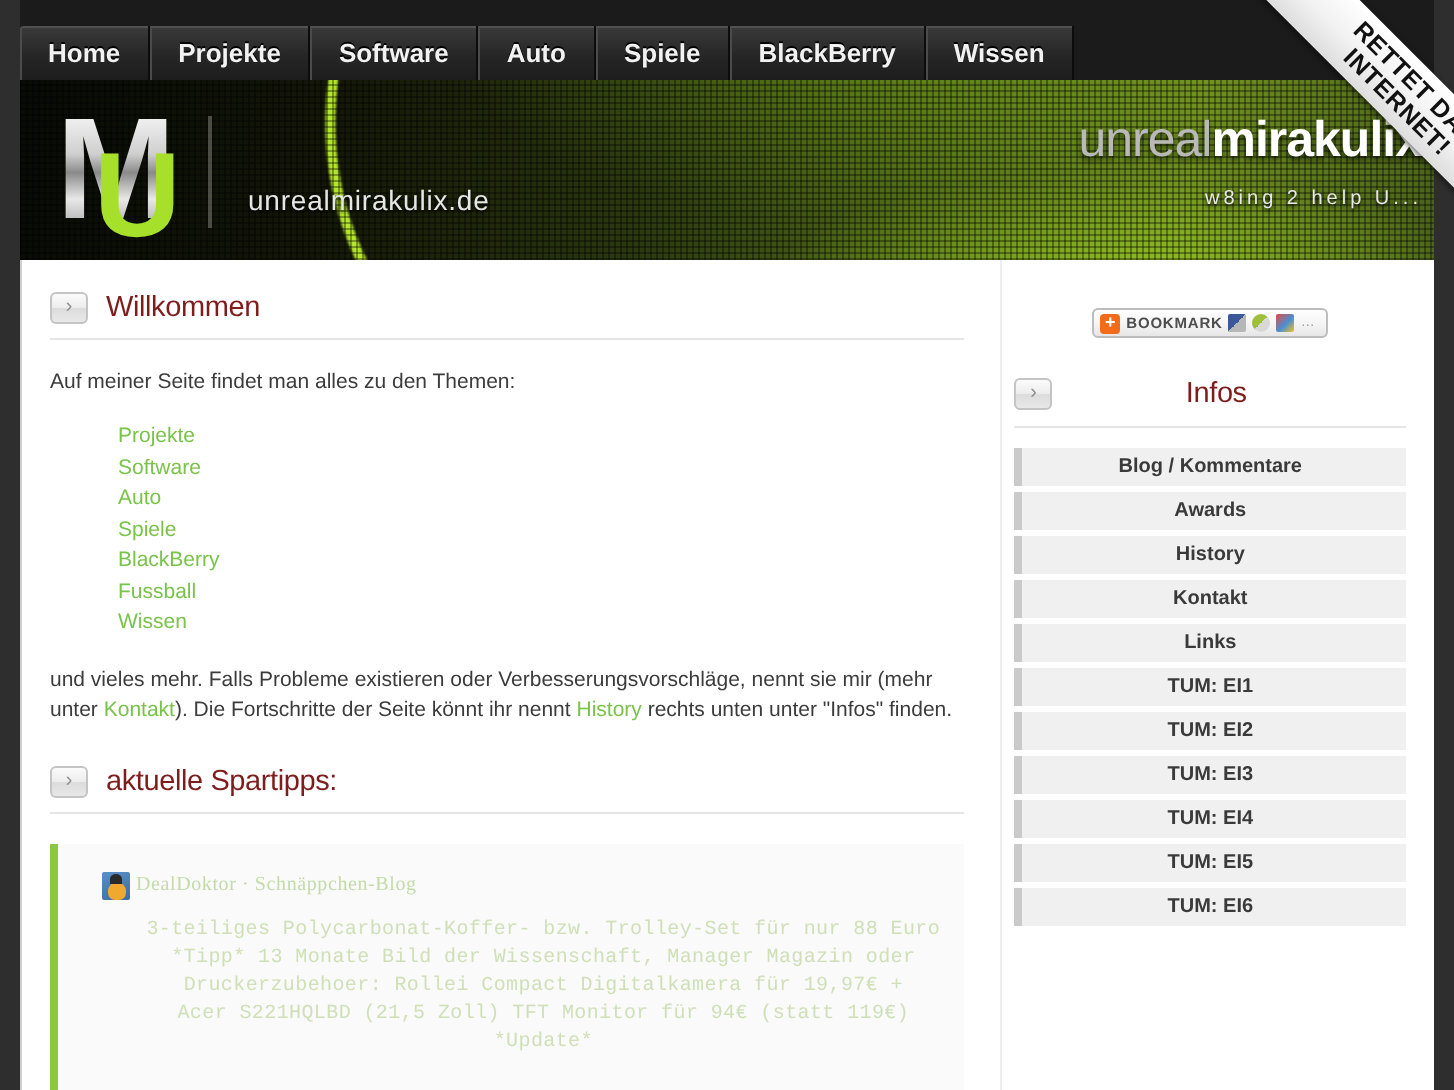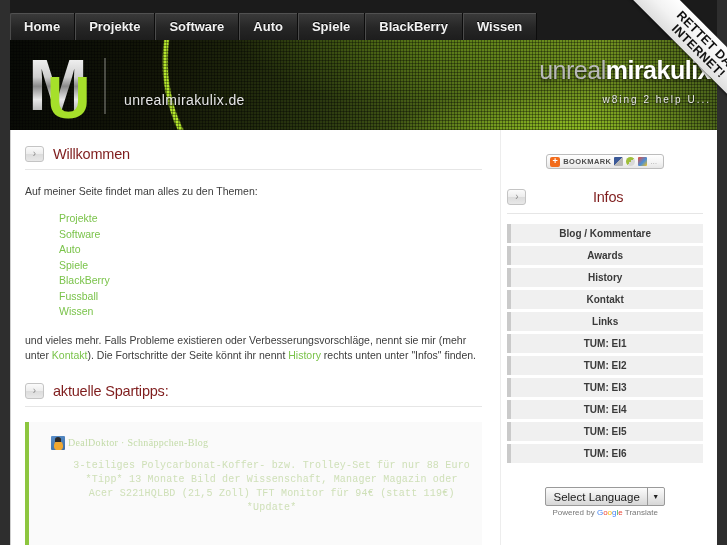--- a/index.html
+++ b/index.html
@@ -556,20 +556,21 @@
         </div>
 
         <div id="feed-box">
           <div class="feed-title-row">
             <div class="feed-avatar"></div>
             <div class="feed-title">DealDoktor · Schnäppchen-Blog</div>
           </div>
           <ul class="feed-items">
             <li>3-teiliges Polycarbonat-Koffer- bzw. Trolley-Set für nur 88 Euro</li>
             <li>*Tipp* 13 Monate Bild der Wissenschaft, Manager Magazin oder</li>
+            <li>Druckerzubehoer: Rollei Compact Digitalkamera für 19,97€ +</li>
             <li>Acer S221HQLBD (21,5 Zoll) TFT Monitor für 94€ (statt 119€)</li>
             <li>*Update*</li>
 
           </ul>
         </div>
 
       </div>
 
       <div id="side-col">
 
@@ -594,27 +595,20 @@
           <div class="info-item">Kontakt</div>
           <div class="info-item">Links</div>
           <div class="info-item">TUM: EI1</div>
           <div class="info-item">TUM: EI2</div>
           <div class="info-item">TUM: EI3</div>
           <div class="info-item">TUM: EI4</div>
           <div class="info-item">TUM: EI5</div>
           <div class="info-item">TUM: EI6</div>
         </div>
 
-        <div id="translate-block">
-          <div id="lang-select">
-            <div class="lbl">Select Language</div>
-            <div class="arrow">▼</div>
-          </div>
-          <div id="powered"><span>Powered by </span><span class="g-b">G</span><span class="g-r">o</span><span class="g-y">o</span><span class="g-b">g</span><span class="g-g">l</span><span class="g-r">e</span><span> Translate</span></div>
-        </div>
 
       </div>
 
     </div>
   </div>
 
   <div id="left-gutter"></div>
   <div id="right-gutter"></div>
 
 </div>

